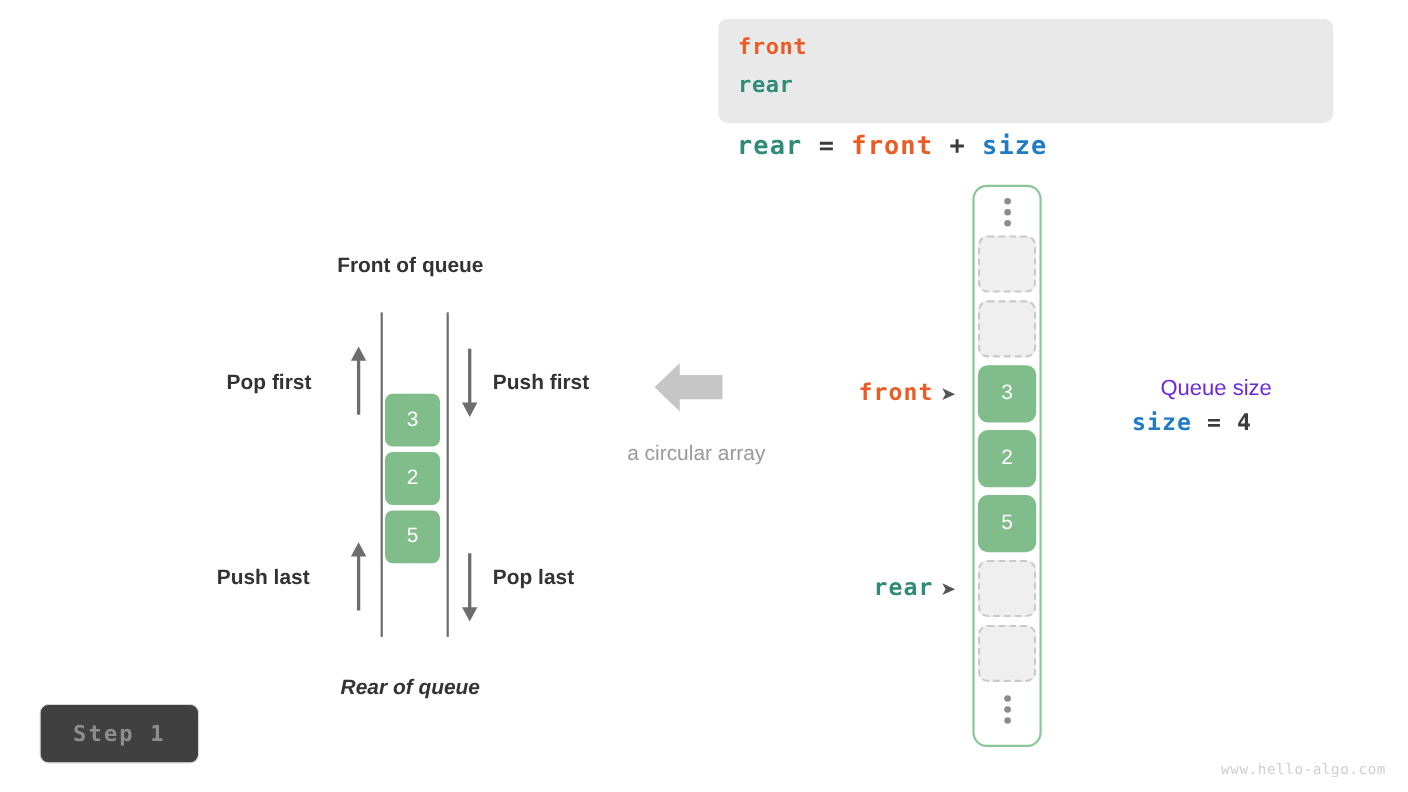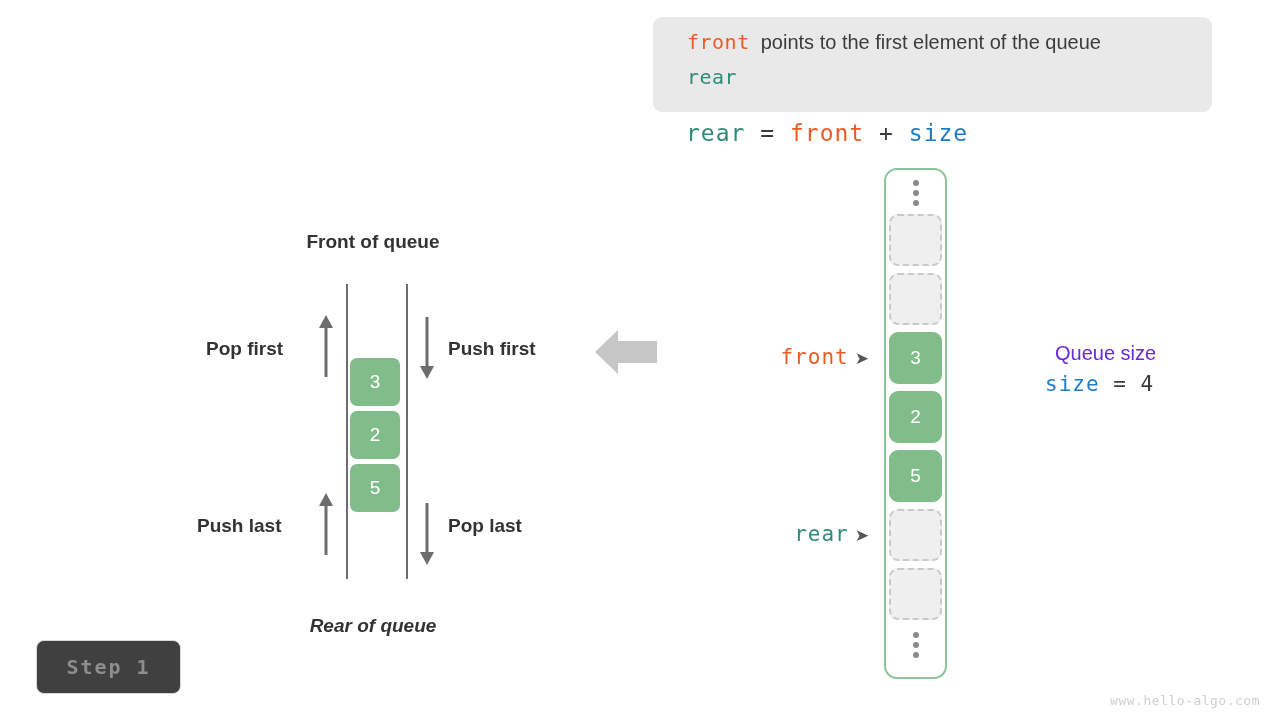--- a/index.html
+++ b/index.html
@@ -29,22 +29,21 @@
     padding: 13px 18px 0 18px;
   }
   .legend-line {
     display: flex;
     align-items: baseline;
     height: 35px;
     white-space: nowrap;
   }
   .mono {
     font-family: "DejaVu Sans Mono", "Liberation Mono", monospace;
-    font-weight: normal;
-    margin-left: 16px;
+    font-weight: bold;
   }
   .kw-front { color: #ee5a24; }
   .kw-rear  { color: #2e8b77; }
   .kw-size  { color: #1f7bc4; }
   .legend-kw {
     font-size: 20px;
     letter-spacing: 0.5px;
   }
   .legend-text {
     font-size: 20px;
@@ -236,21 +235,20 @@
     color: #cfcfcf;
     letter-spacing: 0.5px;
   }
 </style>
 </head>
 <body>
 
 <div class="abs" id="legend-box">
   <div class="legend-line">
     <span class="mono legend-kw kw-front">front</span>
-    <span class="legend-text">points to the first element of the queue</span>
   </div>
   <div class="legend-line">
     <span class="mono legend-kw kw-rear">rear</span>
   </div>
 </div>
 
 <div class="abs mono" id="formula">
   <span class="kw-rear">rear</span>
   <span class="op">=</span>
   <span class="kw-front">front</span>
@@ -286,20 +284,21 @@
   <polygon points="11,0 4,13 18,13" fill="#6d6d6d"></polygon>
 </svg>
 
 <svg class="abs arrow-svg" style="left:416px; top:503px" width="22" height="62">
   <line x1="11" y1="0" x2="11" y2="54" stroke="#6d6d6d" stroke-width="3"></line>
   <polygon points="11,62 4,49 18,49" fill="#6d6d6d"></polygon>
 </svg>
 <div class="abs op-label" style="left:448px; top:515px">Pop last</div>
 
 <div class="abs" id="caption">
+  <div>a circular array</div>
 </div>
 
 <svg class="abs" id="big-arrow" width="62" height="50">
   <polygon points="0,25 23,3 23,14 62,14 62,36 23,36 23,47" fill="#c6c6c6"></polygon>
 </svg>
 
 <div class="abs" id="array-container"></div>
 
 <div class="abs dots" style="top:180px">
   <span></span>

